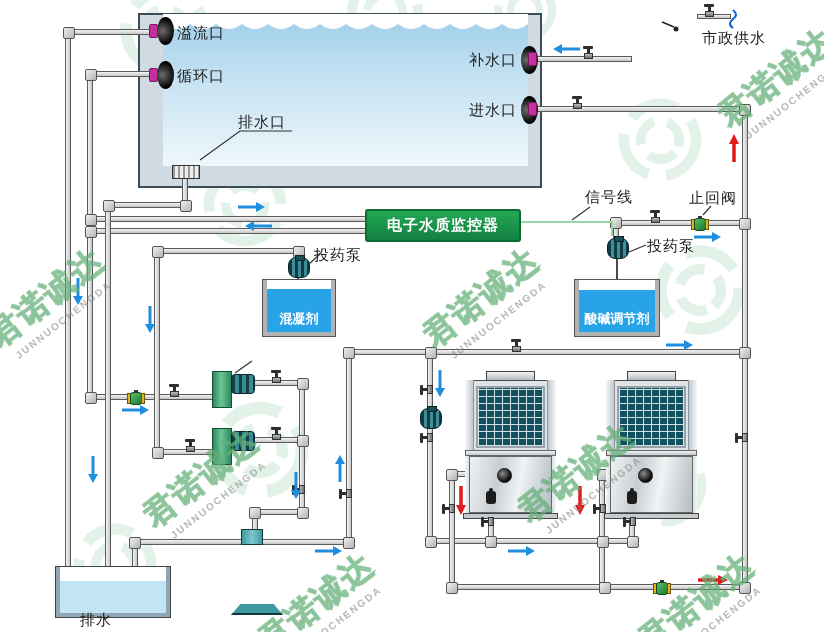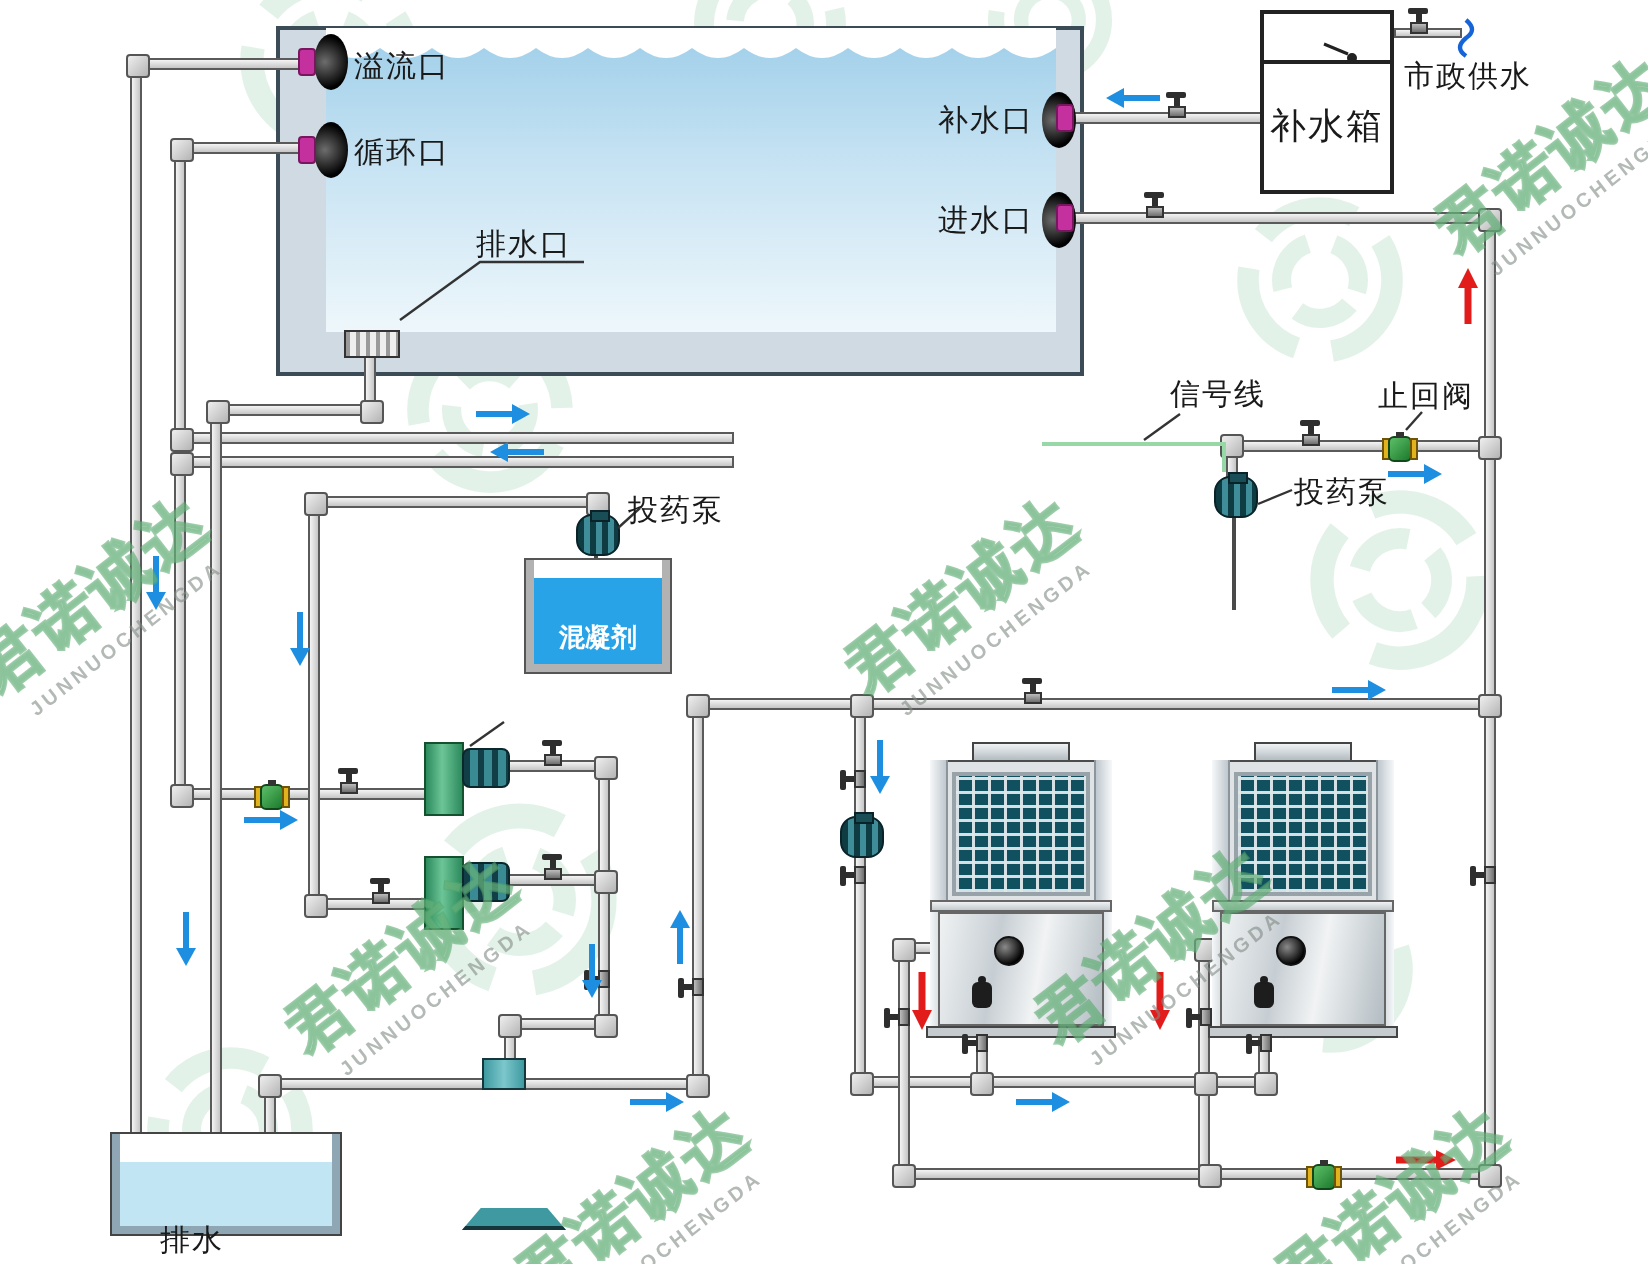--- a/index.html
+++ b/index.html
@@ -205,33 +205,36 @@
   <div class="poolport" style="left:157px;top:17px"></div>
   <div class="poolport" style="left:157px;top:61px"></div>
   <div class="poolport" style="left:521px;top:46px"></div>
   <div class="poolport" style="left:521px;top:96px"></div>
   <div class="mag" style="left:149px;top:24px"></div>
   <div class="mag" style="left:149px;top:68px"></div>
   <div class="mag" style="left:528px;top:52px"></div>
   <div class="mag" style="left:528px;top:102px"></div>
   <div class="drainfit"></div>
 
-  <div class="suptank">
-    <div style="position:absolute;left:0;top:23px;width:100%;height:1.5px;background:#222"></div>
-    <div class="lbl" style="left:0;top:44px;width:63px;text-align:center;font-size:18px;letter-spacing:1px">补水箱</div>
-  </div>
-
+
+  <div class="monitor">
+    <span>电子水质监控器</span>
+  </div>
 
   <div class="pumpdose" style="left:288px;top:257px"></div>
   <div class="pumpdose" style="left:607px;top:238px"></div>
   <div class="pumpdose" style="left:420px;top:408px"></div>
 
   <div class="chemtank" style="left:263px;top:280px;width:64px;height:52px">
     <div class="water" style="height:43px"></div>
     <div class="chemlabel" style="bottom:4px">混凝剂</div>
+  </div>
+  <div class="chemtank" style="left:575px;top:280px;width:76px;height:52px">
+    <div class="water" style="height:42px"></div>
+    <div class="chemlabel" style="bottom:4px">酸碱调节剂</div>
   </div>
 
   <div class="fpump-body" style="left:212px;top:371px"></div>
   <div class="fpump-motor" style="left:231px;top:374px"></div>
   <div class="fpump-body" style="left:212px;top:428px"></div>
   <div class="fpump-motor" style="left:231px;top:431px"></div>
 
   <div class="sandcap"></div>
   <div class="sandbase"></div>
 

